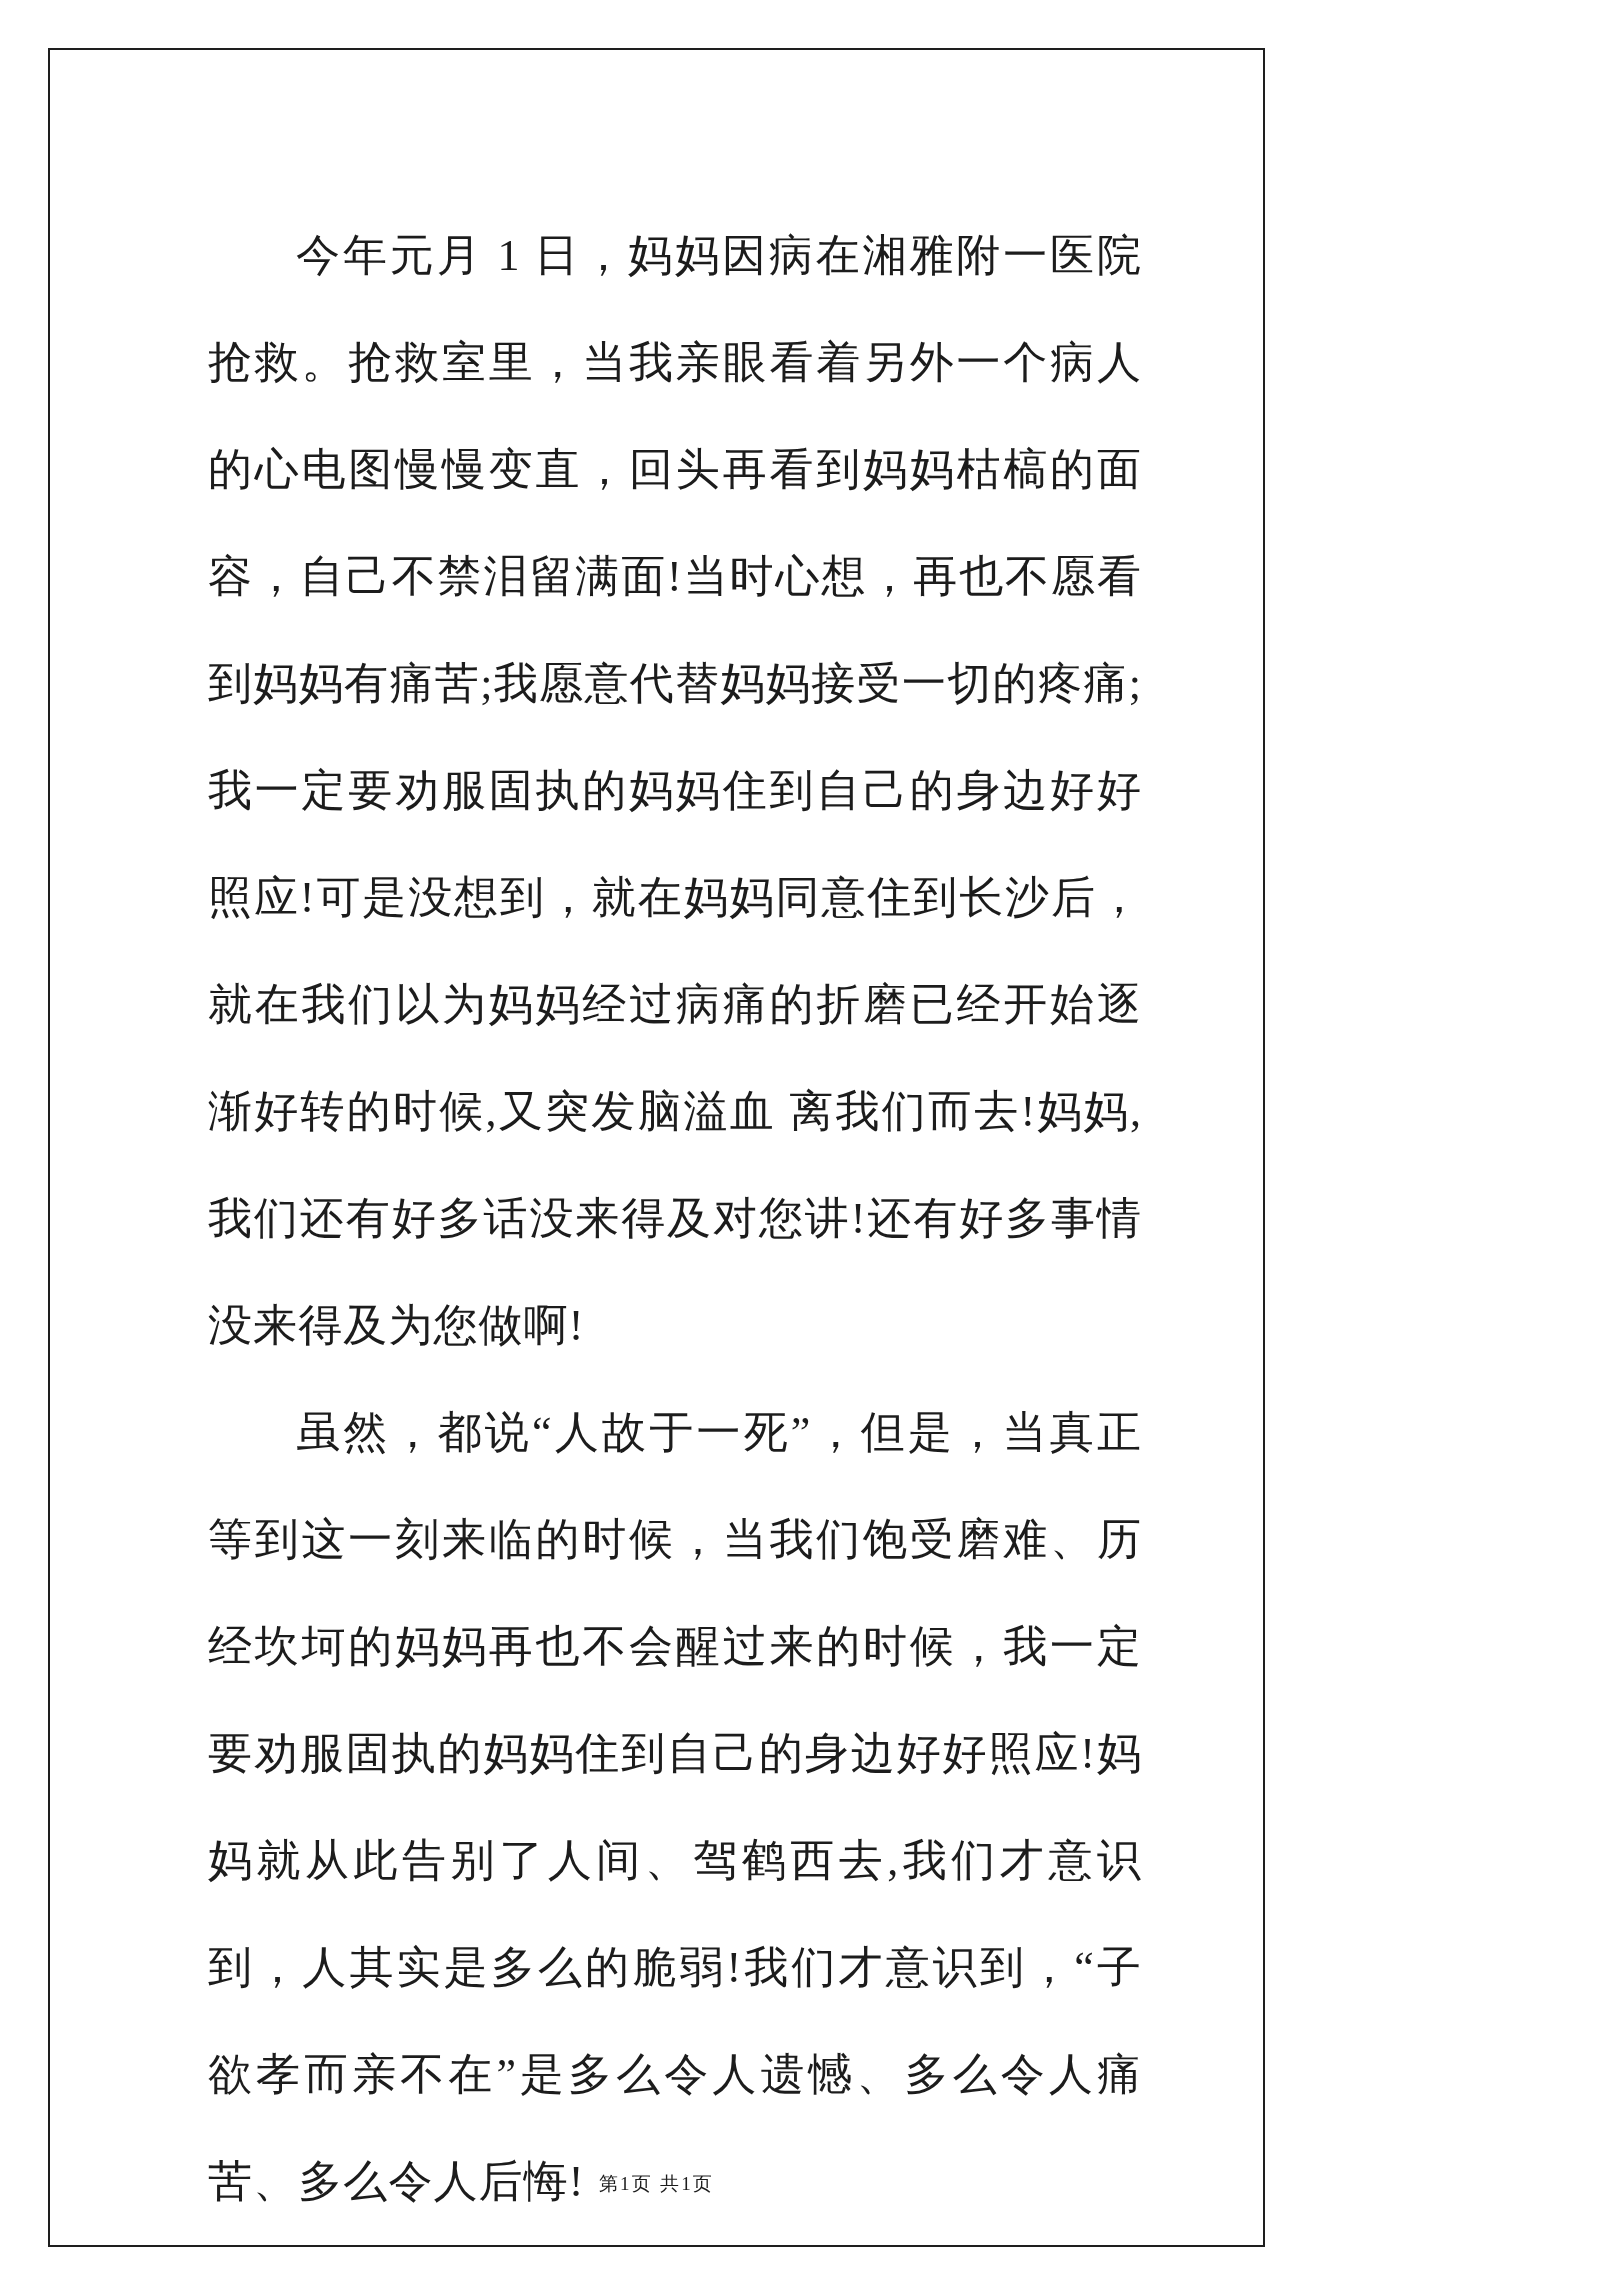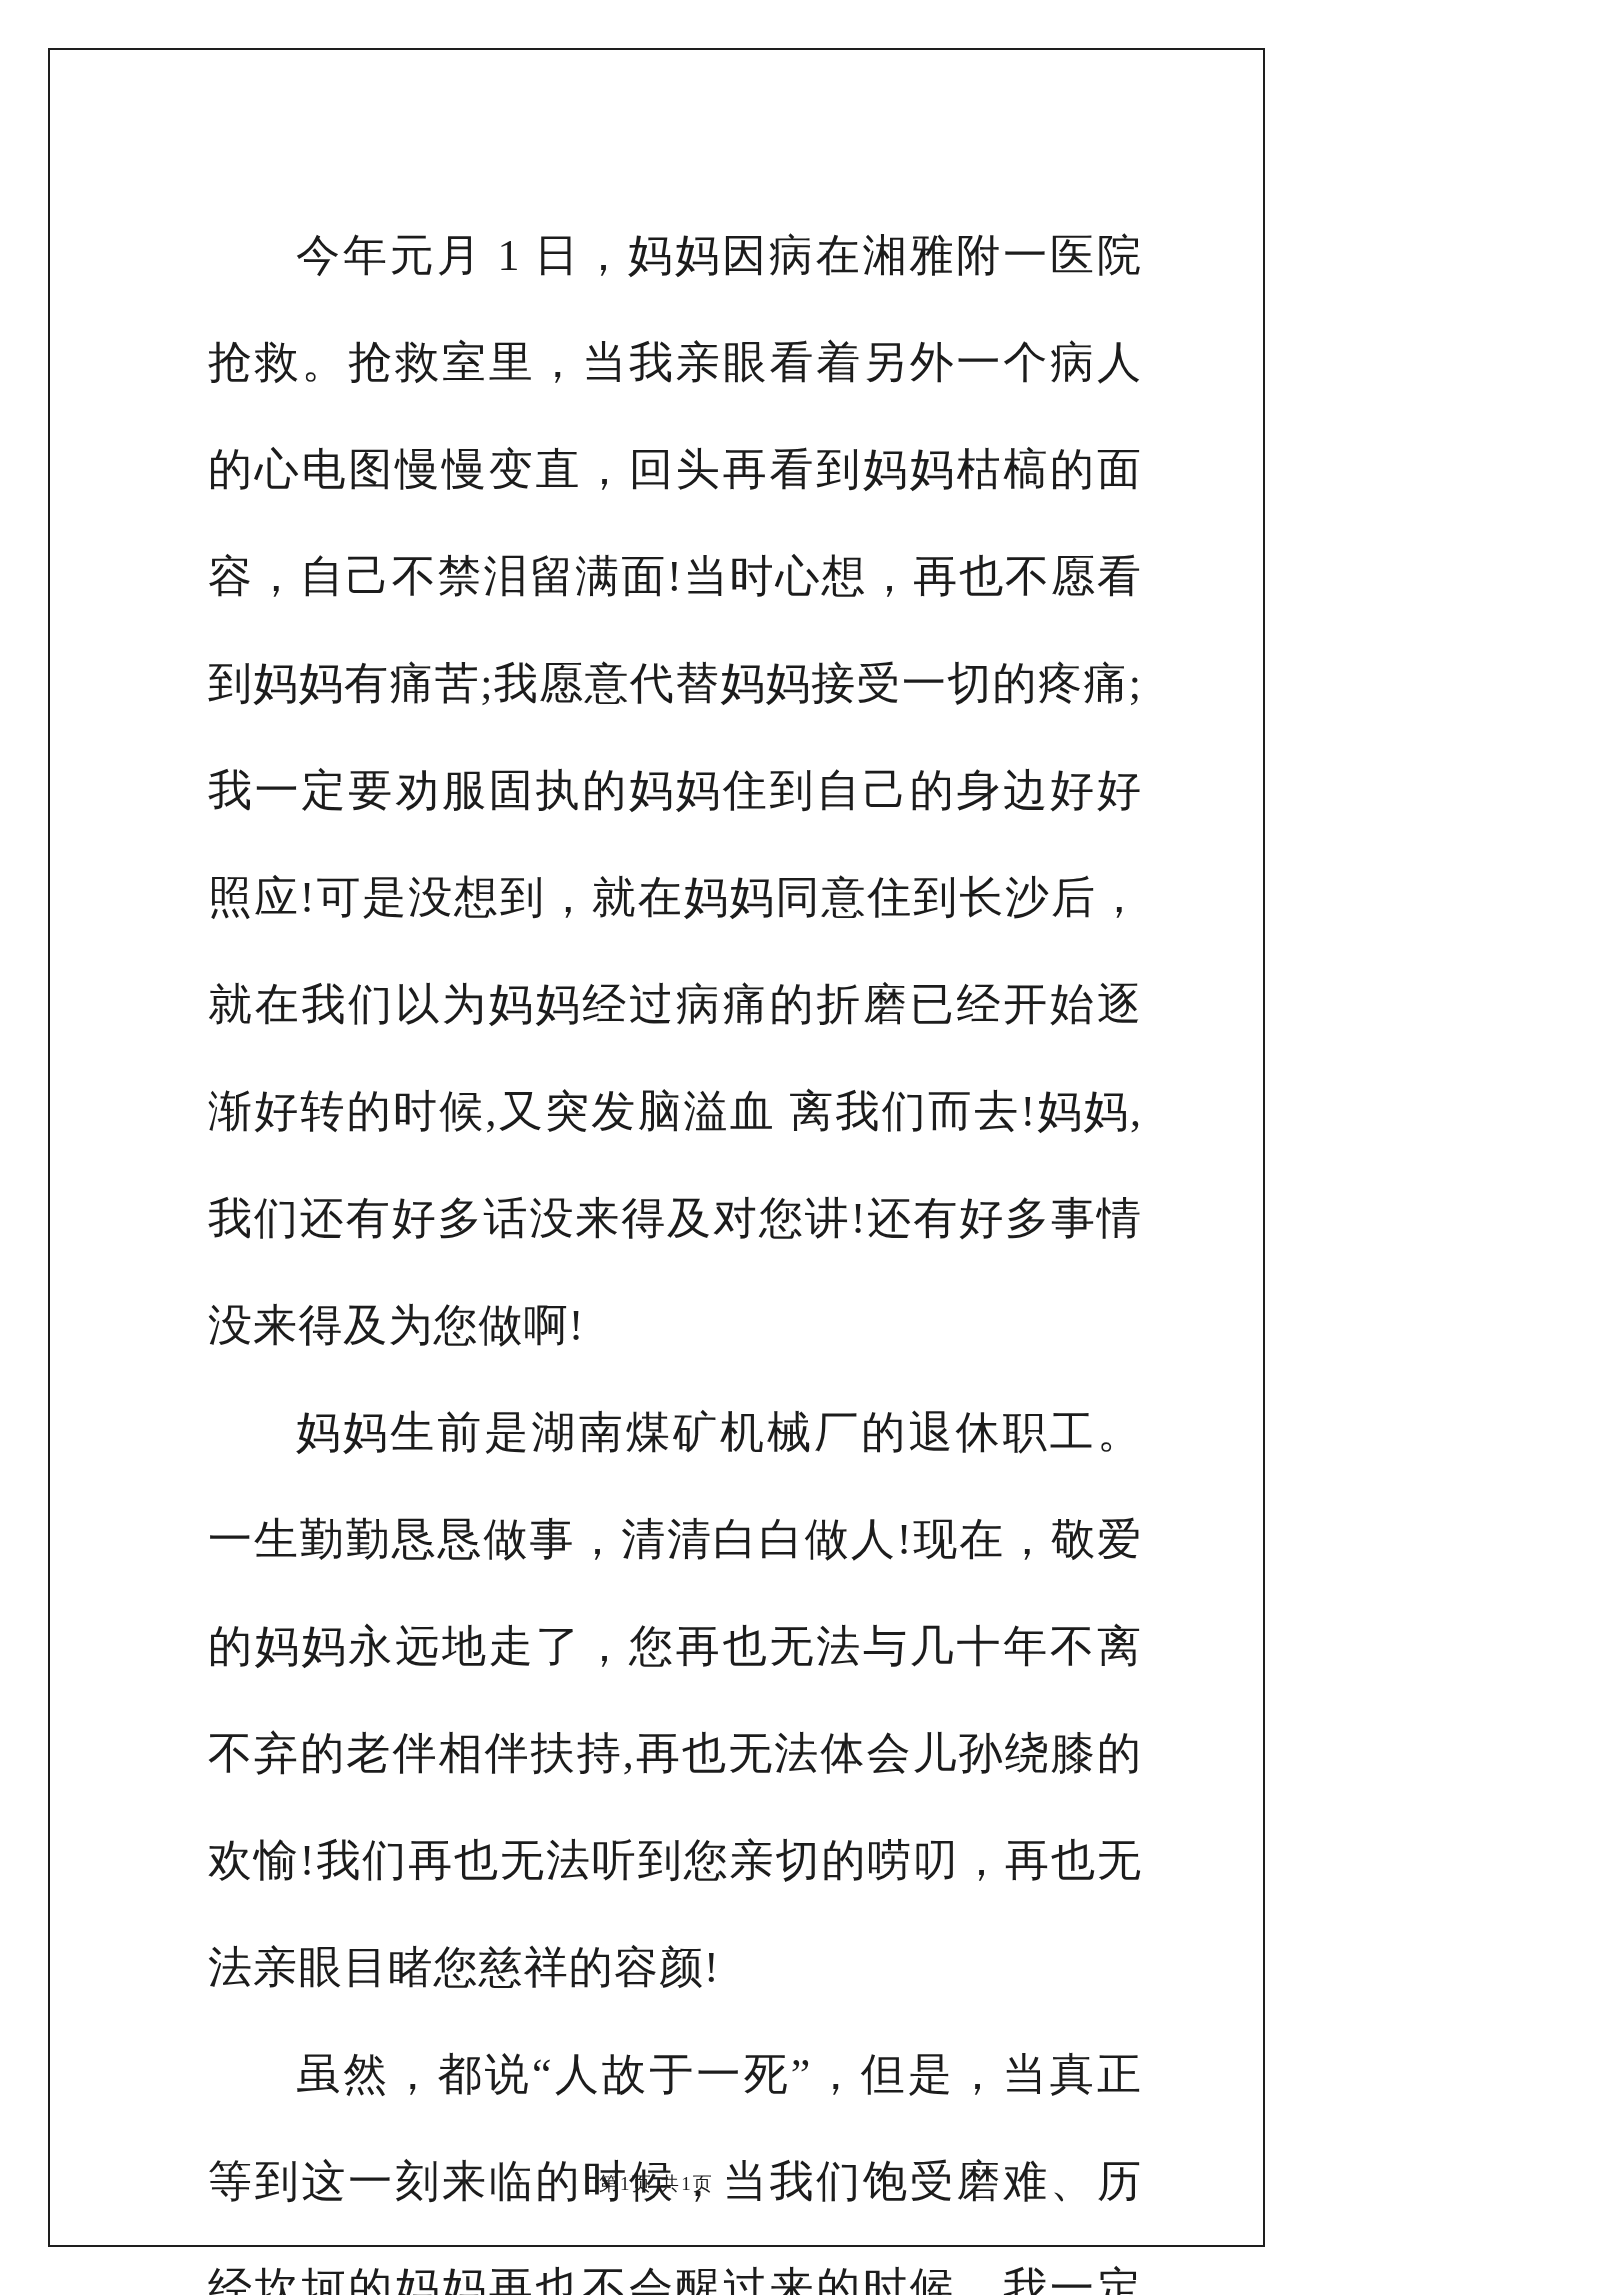--- a/index.html
+++ b/index.html
@@ -53,19 +53,18 @@
     }
   </style>
 </head>
 <body>
 
 <div class="page">
   <div class="frame"></div>
 
   <div class="content">
     <p class="para">今年元月 1 日，妈妈因病在湘雅附一医院抢救。抢救室里，当我亲眼看着另外一个病人的心电图慢慢变直，回头再看到妈妈枯槁的面容，自己不禁泪留满面!当时心想，再也不愿看到妈妈有痛苦;我愿意代替妈妈接受一切的疼痛;我一定要劝服固执的妈妈住到自己的身边好好照应!可是没想到，就在妈妈同意住到长沙后，就在我们以为妈妈经过病痛的折磨已经开始逐渐好转的时候,又突发脑溢血 离我们而去!妈妈,我们还有好多话没来得及对您讲!还有好多事情没来得及为您做啊!</p>
-    <p class="para">妈妈生前是湖南煤矿机械厂的退休职工。一生勤勤恳恳做事，清清白白做人!现在，敬爱的妈妈永远地走了，您再也无法与几十年不离不弃的老伴相伴扶持,再也无法体会儿孙绕膝的欢愉!我们再也无法听到您亲切的唠叨，再也无法亲眼目睹您慈祥的容颜!</p>
     <p class="para">虽然，都说“人故于一死”，但是，当真正等到这一刻来临的时候，当我们饱受磨难、历经坎坷的妈妈再也不会醒过来的时候，我一定要劝服固执的妈妈住到自己的身边好好照应!妈妈就从此告别了人间、驾鹤西去,我们才意识到，人其实是多么的脆弱!我们才意识到，“子欲孝而亲不在”是多么令人遗憾、多么令人痛苦、多么令人后悔!</p>
   </div>
 
   <div class="footer">第1页  共1页</div>
 </div>
 
 
 </body></html>

